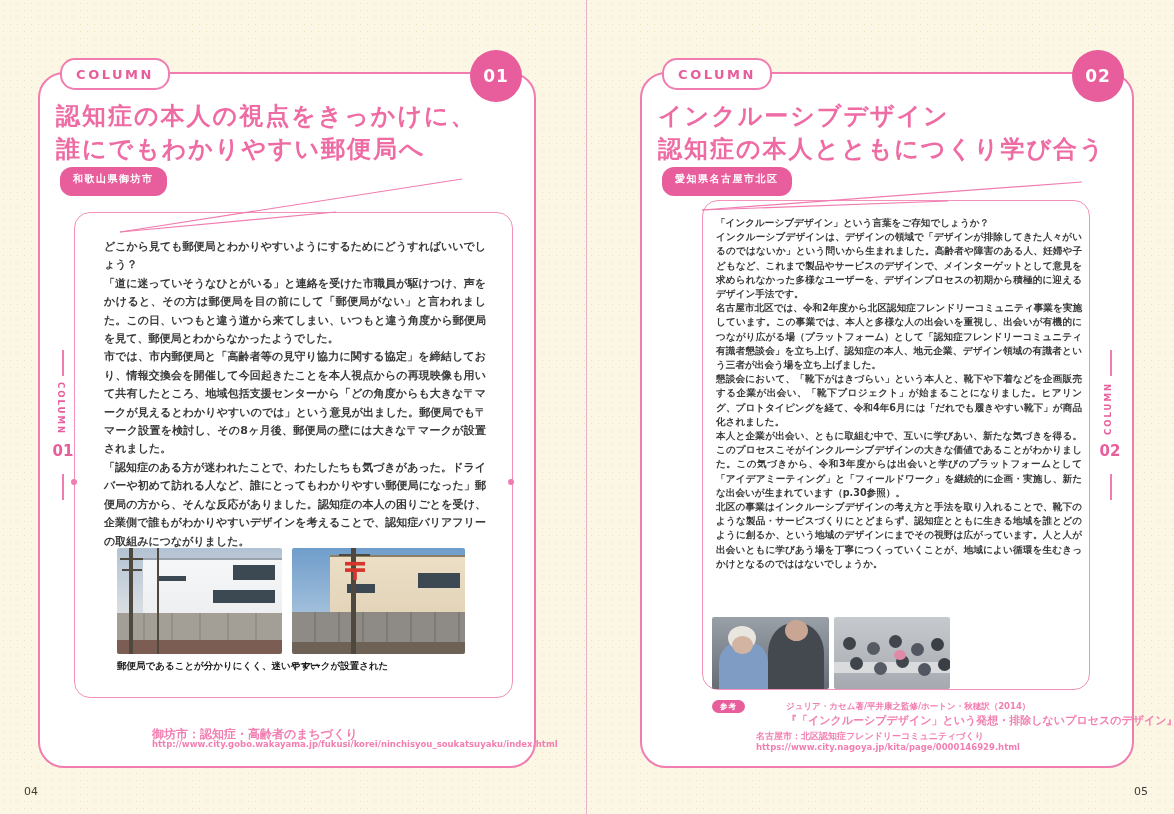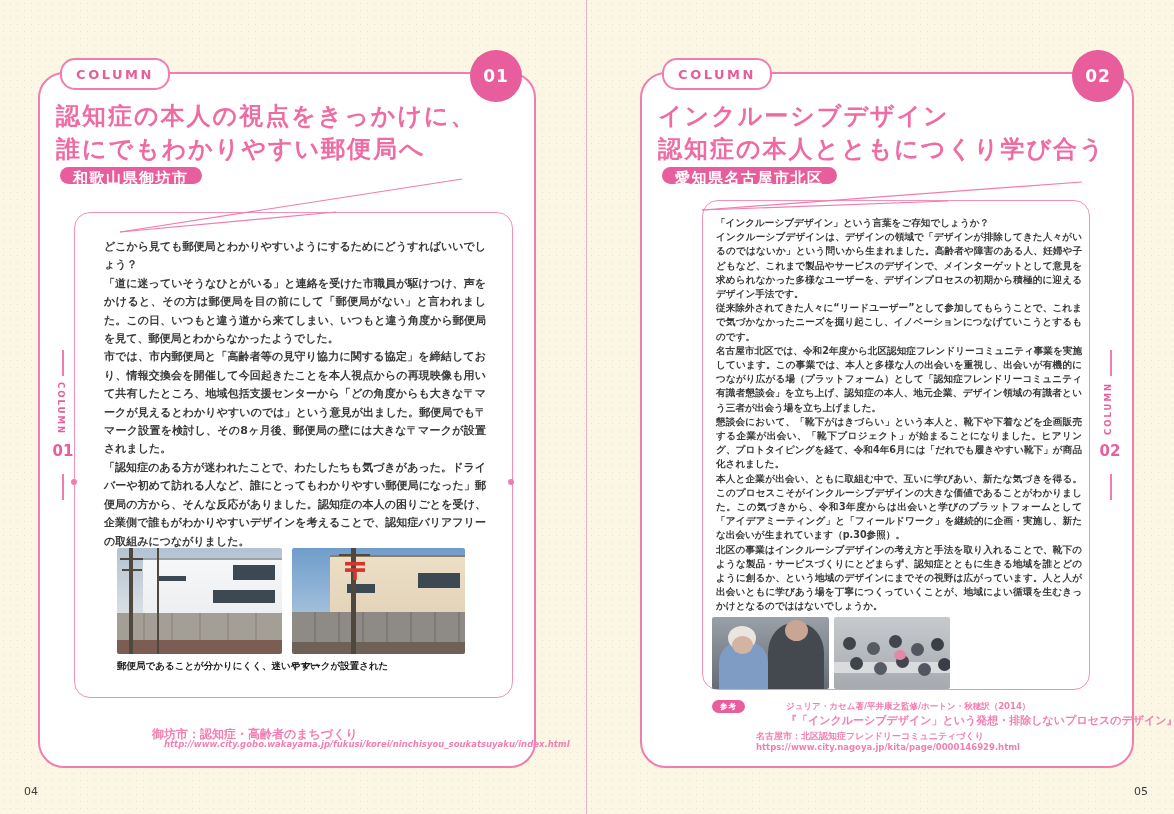--- a/index.html
+++ b/index.html
@@ -22,21 +22,21 @@
     position:absolute;width:52px;height:52px;border-radius:50%;background:#e85d9b;
     display:flex;align-items:center;justify-content:center;color:#fff;
     font-weight:bold;font-size:17px;letter-spacing:1px;z-index:3;
   }
   .page-title{
     position:absolute;color:#ee6ba4;font-weight:bold;font-size:24px;
     line-height:1.38;letter-spacing:2px;z-index:2;white-space:nowrap;
   }
   .region-badge{
     position:absolute;background:#e85d9b;color:#fff;border-radius:12px;
-    height:17px;line-height:23px;padding:0 13px;font-size:15px;font-weight:bold;
+    height:29px;line-height:23px;padding:0 13px;font-size:10px;font-weight:bold;
     letter-spacing:1.5px;z-index:2;
   }
   .body-text{position:absolute;color:#3a3a3a;text-align:justify;z-index:2;}
   .body-text p{margin:0;font-weight:600;}
   #l-body{font-size:11px;line-height:18.4px;}
   #r-body{font-size:9.6px;line-height:14.2px;}
   .caption{position:absolute;font-size:9.5px;font-weight:bold;color:#1c1c1c;z-index:2;white-space:nowrap;}
   .pink-small{position:absolute;color:#f27fb2;z-index:2;white-space:nowrap;font-weight:600;padding-left:42px;}
   .pinch-dot{position:absolute;width:6px;height:6px;border-radius:50%;background:#f07cb0;z-index:2;}
   .tab-line{position:absolute;width:2px;background:#f07cb0;z-index:2;}
@@ -136,21 +136,21 @@
     <div class="wall2"></div>
     <div class="gnd2"></div>
     <div class="pole" style="left:34%;width:5px;height:100%;"></div>
     <div class="cross" style="left:27%;top:6%;width:18%;height:2px;"></div>
   </div>
 
   <div class="caption" style="left:117px;top:660px;">郵便局であることが分かりにくく、迷いやすい</div>
   <div class="caption" style="left:292px;top:660px;">〒マークが設置された</div>
 
   <div class="pink-small" style="left:110px;top:726px;font-size:12px;">御坊市：認知症・高齢者のまちづくり</div>
-  <div class="pink-small" style="left:122px;top:739px;font-size:8.5px;font-style:italic;">http://www.city.gobo.wakayama.jp/fukusi/korei/ninchisyou_soukatsuyaku/index.html</div>
+  <div class="pink-small" style="left:110px;top:739px;font-size:8.5px;">http://www.city.gobo.wakayama.jp/fukusi/korei/ninchisyou_soukatsuyaku/index.html</div>
 
   <div class="tab-line" style="left:62px;top:350px;height:26px;"></div>
   <div class="vtext" style="left:56px;top:382px;">COLUMN</div>
   <div class="tab-num" style="left:52px;top:442px;width:22px;">01</div>
   <div class="tab-line" style="left:62px;top:474px;height:26px;"></div>
 
   <div class="page-num" style="left:24px;top:785px;">04</div>
 
   <div class="panel" style="left:640px;top:72px;width:490px;height:692px;"></div>
 
@@ -165,21 +165,20 @@
     <div>インクルーシブデザイン</div>
     <div>認知症の本人とともにつくり学び合う</div>
   </div>
   <div class="region-badge" style="left:662px;top:167px;">愛知県名古屋市北区</div>
 
   <div class="inner-box" style="left:702px;top:200px;width:386px;height:488px;"></div>
 
   <div class="body-text" id="r-body" style="left:716px;top:216px;width:366px;">
     <p>「インクルーシブデザイン」という言葉をご存知でしょうか？</p>
     <p>インクルーシブデザインは、デザインの領域で「デザインが排除してきた人々がいるのではないか」という問いから生まれました。高齢者や障害のある人、妊婦や子どもなど、これまで製品やサービスのデザインで、メインターゲットとして意見を求められなかった多様なユーザーを、デザインプロセスの初期から積極的に迎えるデザイン手法です。</p>
-    <p>従来除外されてきた人々に“リードユーザー”として参加してもらうことで、これまで気づかなかったニーズを掘り起こし、イノベーションにつなげていこうとするものです。</p>
     <p>名古屋市北区では、令和2年度から北区認知症フレンドリーコミュニティ事業を実施しています。この事業では、本人と多様な人の出会いを重視し、出会いが有機的につながり広がる場（プラットフォーム）として「認知症フレンドリーコミュニティ有識者懇談会」を立ち上げ、認知症の本人、地元企業、デザイン領域の有識者という三者が出会う場を立ち上げました。</p>
     <p>懇談会において、「靴下がはきづらい」という本人と、靴下や下着などを企画販売する企業が出会い、「靴下プロジェクト」が始まることになりました。ヒアリング、プロトタイピングを経て、令和4年6月には「だれでも履きやすい靴下」が商品化されました。</p>
     <p>本人と企業が出会い、ともに取組む中で、互いに学びあい、新たな気づきを得る。このプロセスこそがインクルーシブデザインの大きな価値であることがわかりました。この気づきから、令和3年度からは出会いと学びのプラットフォームとして「アイデアミーティング」と「フィールドワーク」を継続的に企画・実施し、新たな出会いが生まれています（p.30参照）。</p>
     <p>北区の事業はインクルーシブデザインの考え方と手法を取り入れることで、靴下のような製品・サービスづくりにとどまらず、認知症とともに生きる地域を誰とどのように創るか、という地域のデザインにまでその視野は広がっています。人と人が出会いともに学びあう場を丁寧につくっていくことが、地域によい循環を生むきっかけとなるのでははないでしょうか。</p>
   </div>
 
   <div class="photo ev1" style="left:712px;top:617px;width:117px;height:72px;">
     <div class="blob" style="left:6%;bottom:0;width:42%;height:66%;background:#7e9cc4;"></div>
     <div class="head" style="left:14%;top:12%;width:24%;height:34%;background:#e9e6e0;"></div>
     <div class="head" style="left:17%;top:26%;width:18%;height:26%;background:#d3b4a2;"></div>

